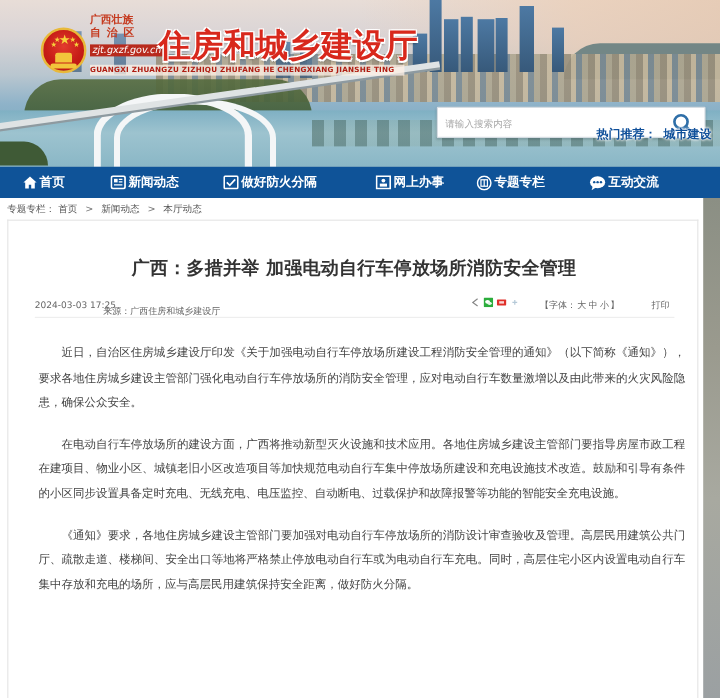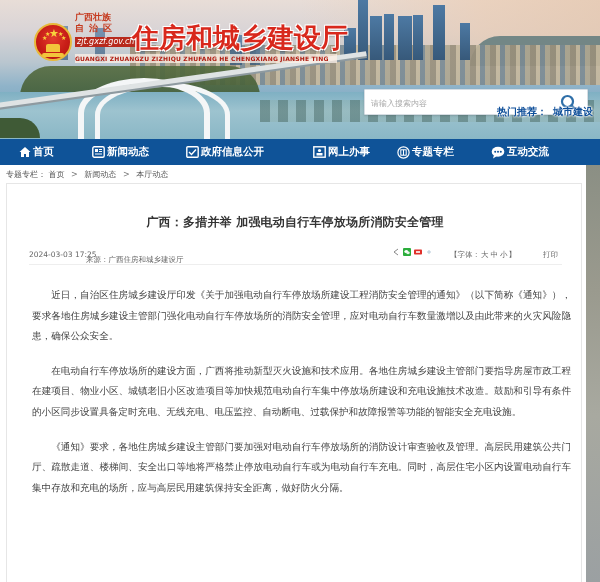--- a/index.html
+++ b/index.html
@@ -132,21 +132,21 @@
   .breadcrumb .crumb { color: #555555; cursor: pointer; }
   .breadcrumb .sep { color: #777; margin: 0 4px; }
 
   
   .panel {
     position: absolute; left: 6px; top: 183px; width: 576px; height: 399px;
     background: #ffffff; border: 1px solid #e6e6e6; border-bottom: none;
   }
   .title {
     position: absolute; left: 0; top: 30px; width: 576px; text-align: center;
-    font-size: 12px; font-weight: bold; color: #333333; letter-spacing: 0.2px;
+    font-size: 15px; font-weight: bold; color: #333333; letter-spacing: 0.2px;
   }
   .meta {
     position: absolute; left: 22px; top: 66px; width: 533px; height: 15px;
     font-size: 7.5px; color: #666666; border-bottom: 1px solid #eeeeee; text-align: center;
   }
   .meta .date { position: absolute; left: 0; top: 0; }
   .meta .source { position: absolute; left: 57px; top: 5px; }
   .meta .share { position: absolute; left: 363px; top: -2px; display: flex; align-items: center; gap: 3px; }
   .meta .share-ic { width: 8px; height: 8px; display: inline-block; cursor: pointer; }
   .meta .fontsize { position: absolute; left: 421px; top: 0; }
@@ -235,21 +235,21 @@
       <line x1="7" y1="5.5" x2="10" y2="5.5" stroke="#ffffff" stroke-width="1"></line>
       <line x1="3" y1="8" x2="10" y2="8" stroke="#ffffff" stroke-width="1"></line>
     </svg>
     <span>新闻动态</span>
   </div>
   <div class="nav-item" style="left:186px;">
     <svg width="13" height="12" viewBox="0 0 13 12">
       <rect x="0.8" y="0.8" width="11.4" height="10.4" rx="1" fill="none" stroke="#ffffff" stroke-width="1.4"></rect>
       <path d="M3 6 L5.5 8.5 L10 3.5" fill="none" stroke="#ffffff" stroke-width="1.4"></path>
     </svg>
-    <span>政府信息公开</span>
+    <span>做好防火分隔</span>
   </div>
   <div class="nav-item" style="left:313px;">
     <svg width="13" height="12" viewBox="0 0 13 12">
       <rect x="0.8" y="0.8" width="11.4" height="10.4" fill="none" stroke="#ffffff" stroke-width="1.4"></rect>
       <circle cx="6.5" cy="4.5" r="1.6" fill="#ffffff"></circle>
       <rect x="3.5" y="7" width="6" height="2.5" fill="#ffffff"></rect>
     </svg>
     <span>网上办事</span>
   </div>
   <div class="nav-item" style="left:397px;">

